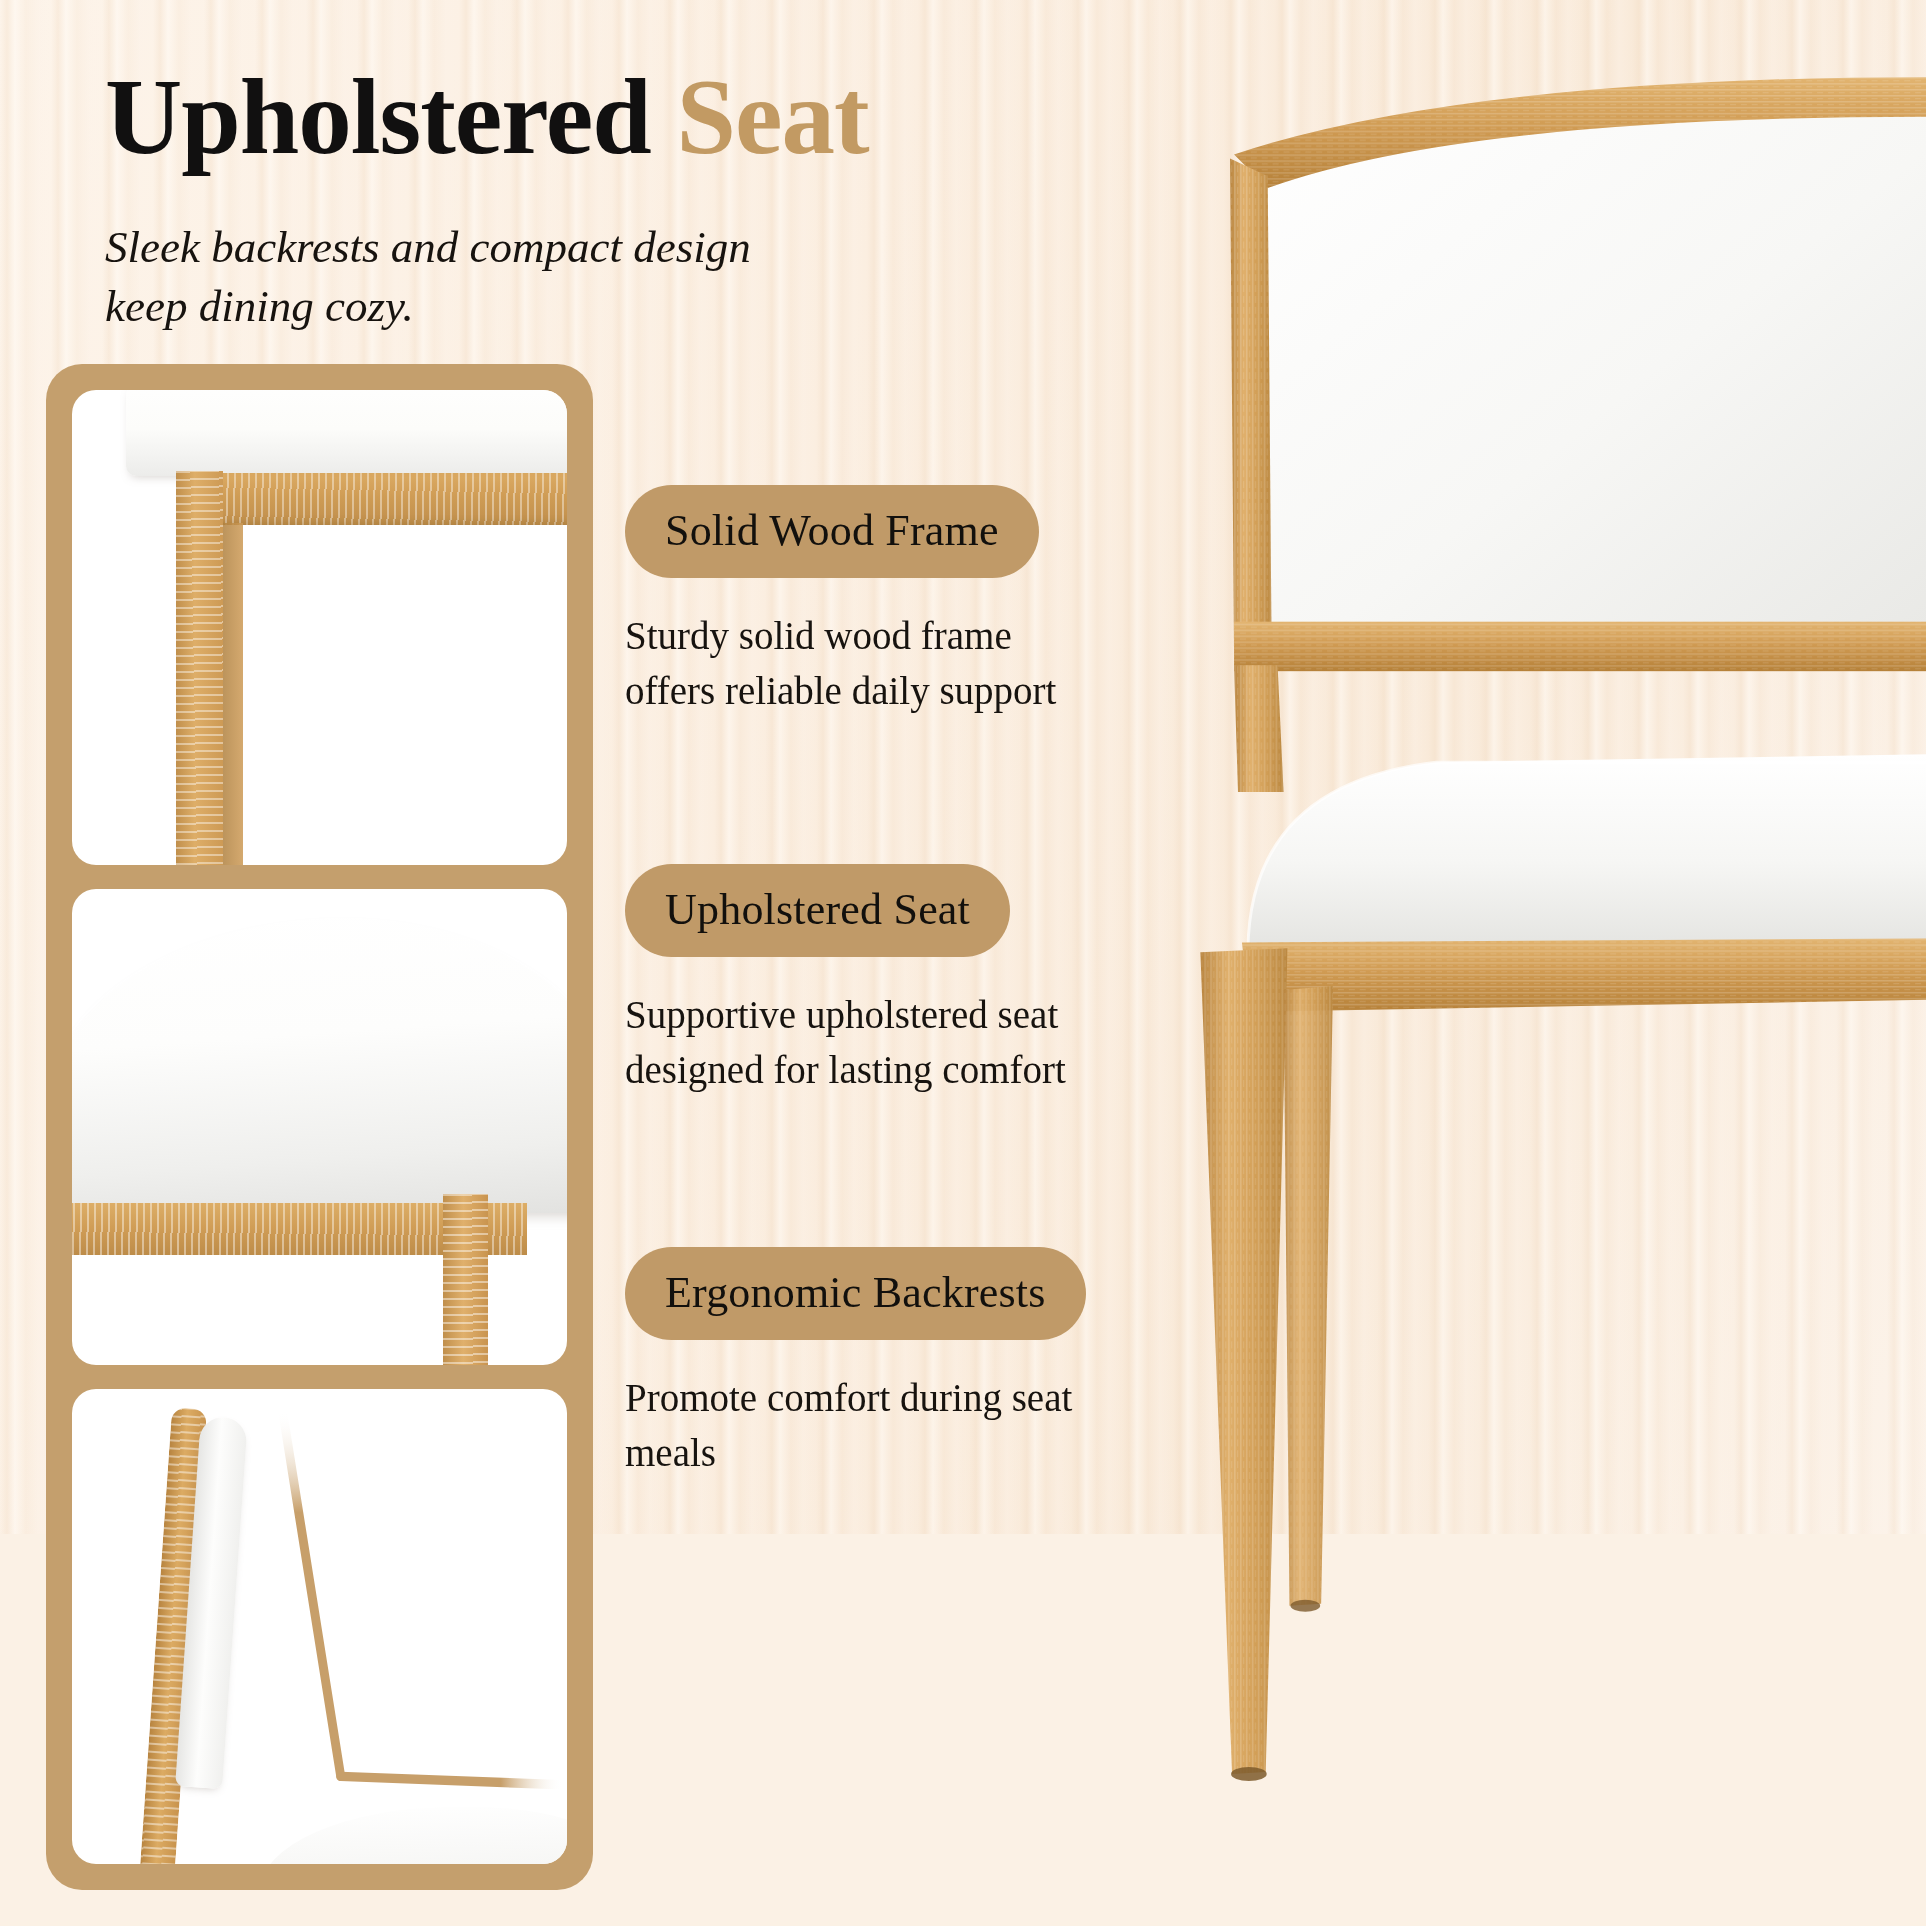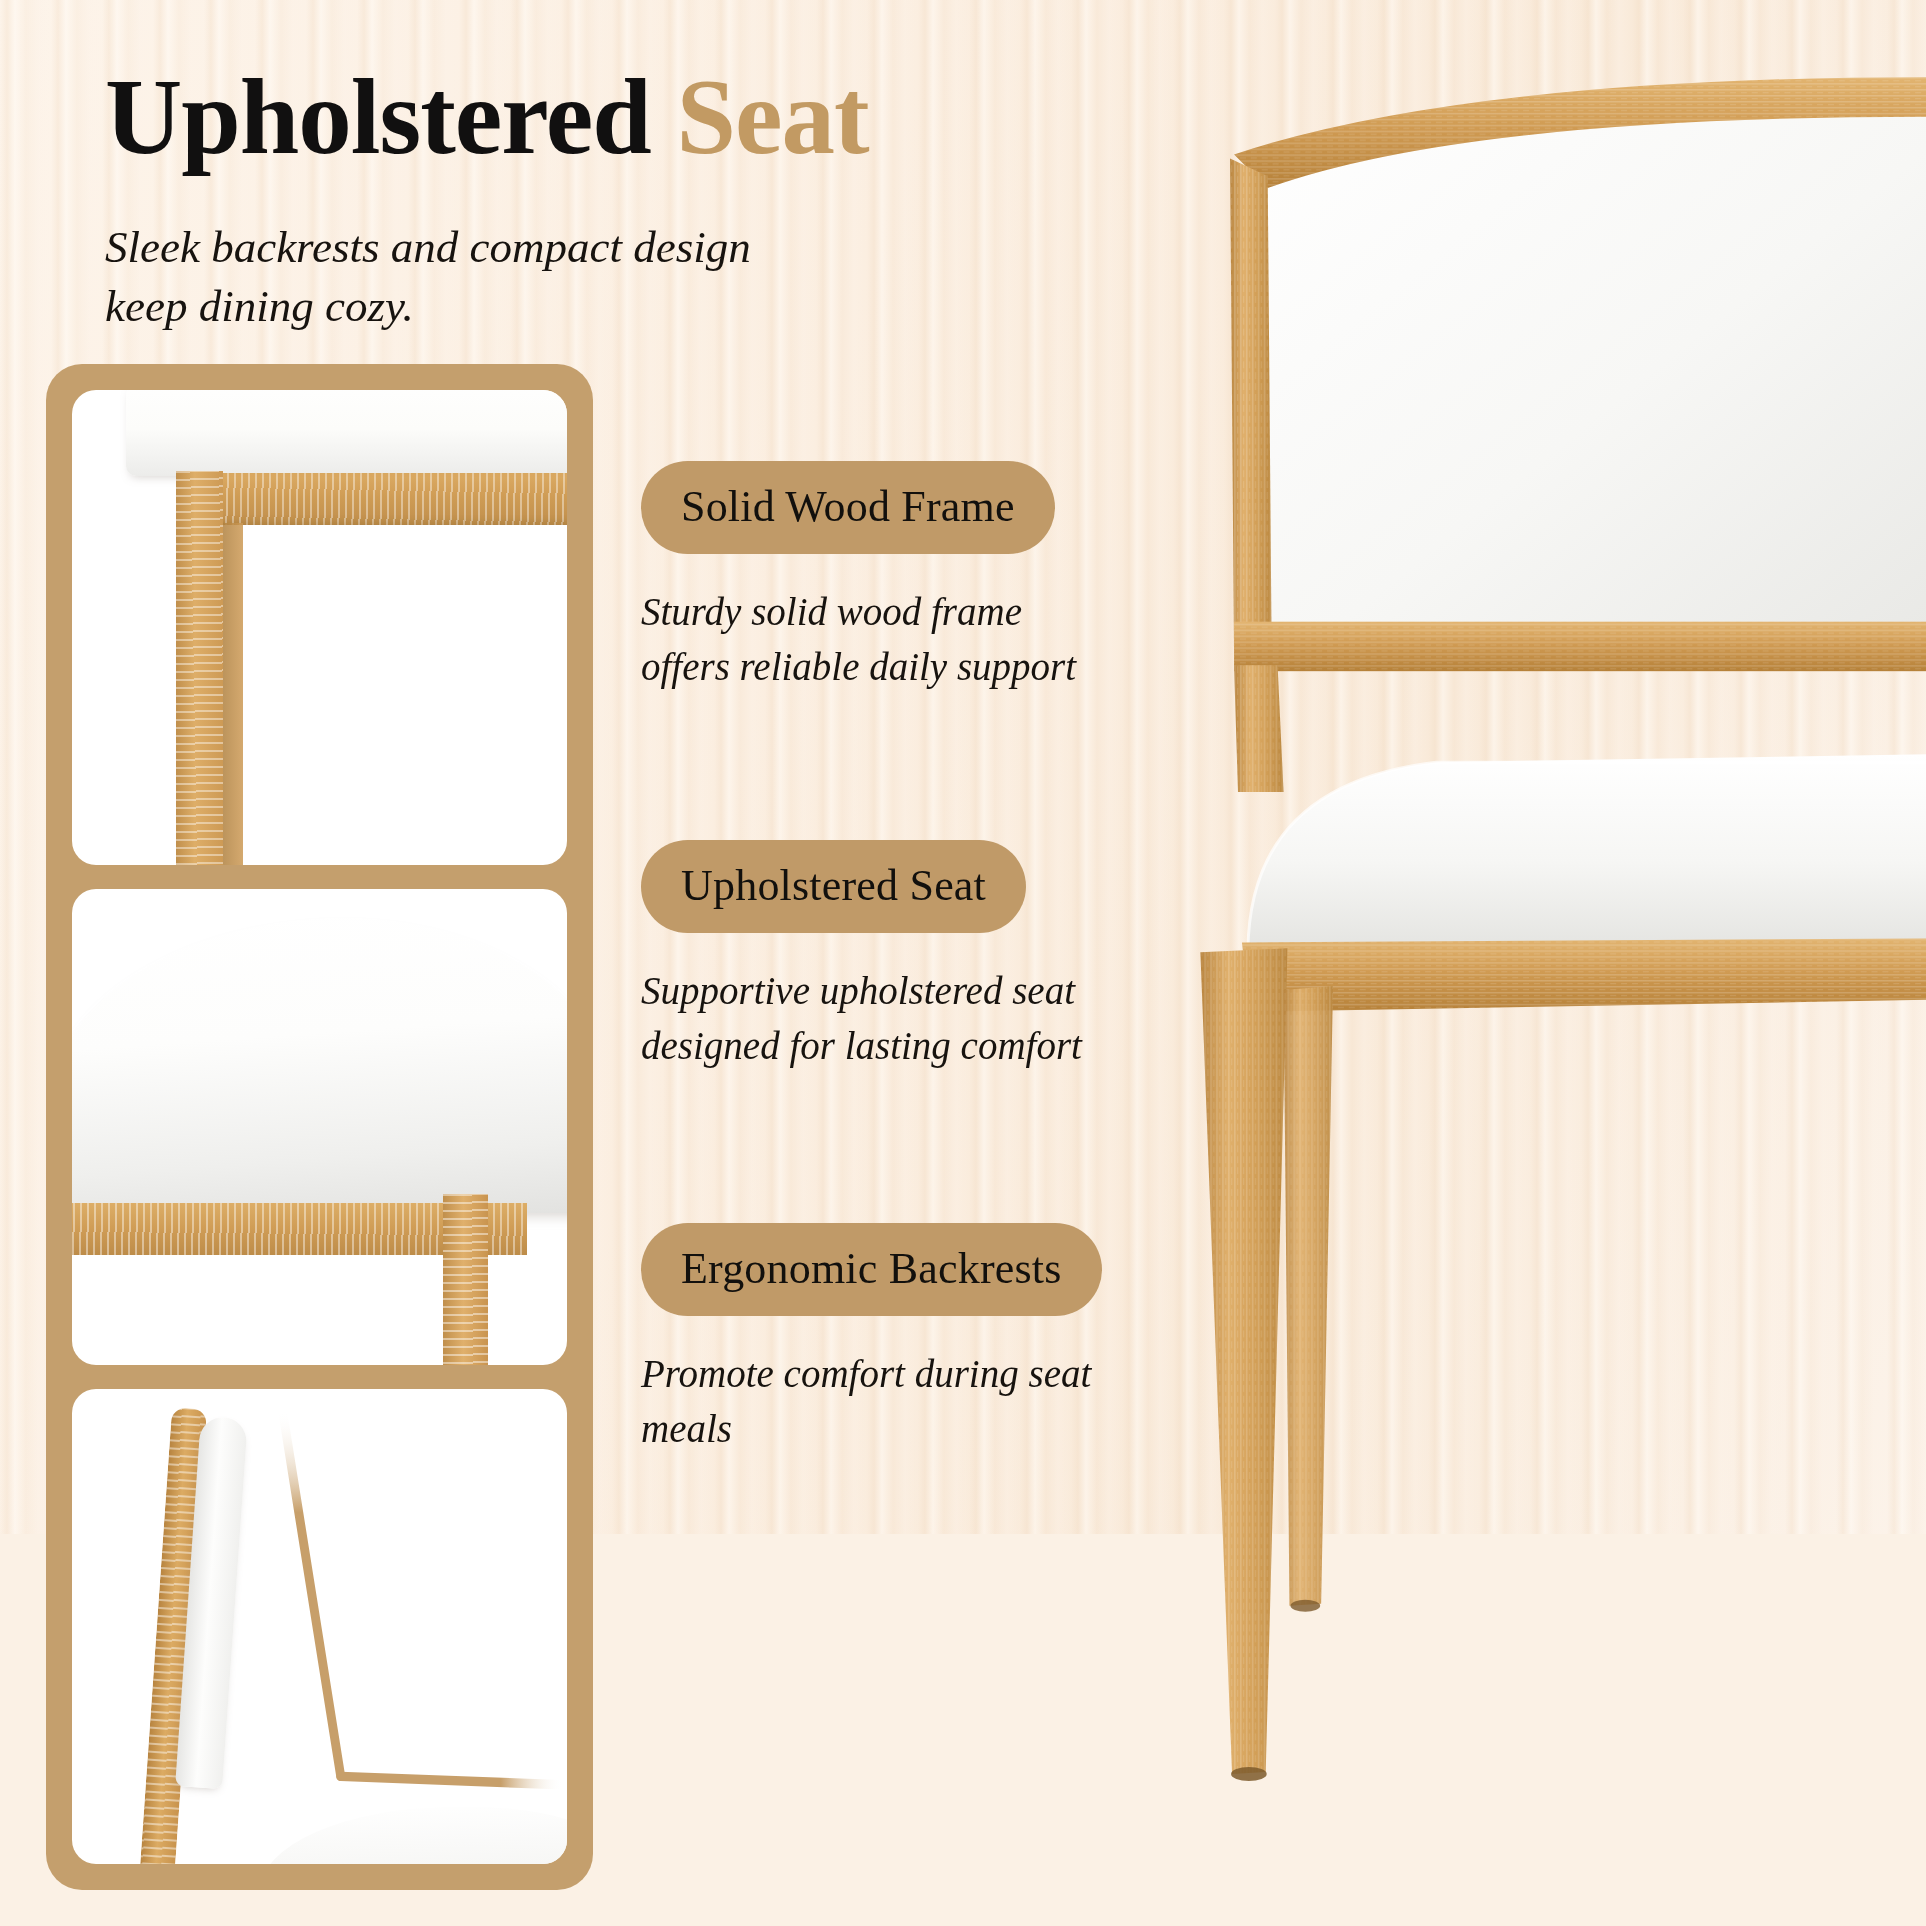--- a/index.html
+++ b/index.html
@@ -119,31 +119,30 @@
     box-shadow:0 4px 9px -4px rgba(150,140,130,.45);
   }
   .p3-seatcush{
     position:absolute;left:38%;top:88%;width:78%;height:24%;
     background:linear-gradient(178deg,#ffffff 0%,#f4f4f2 70%,#e6e6e4 100%);
     border-radius:50% 44% 0 0 / 74% 70% 0 0;
   }
   .p3-ang{position:absolute;left:0;top:0;width:100%;height:100%;}
 
   
-  .feat{position:absolute;left:641px;width:465px;}
+  .feat{position:absolute;left:625px;width:465px;margin-top:24px;}
   .f1{top:461px;} .f2{top:840px;} .f3{top:1223px;}
   .pill{
     display:inline-block;background:#c09a68;border-radius:989px;
     padding:20px 40px 22px;font-size:44px;color:#12100d;
     white-space:nowrap;letter-spacing:0.2px;
   }
   .fdesc{
     margin-top:30px;font-size:39px;line-height:1.42;color:#17130f;
     max-width:455px;
-    font-style:italic;
   }
 
   
   .hero{position:absolute;left:1139px;top:0;width:788px;height:1927px;}
   .hero svg{display:block;width:100%;height:100%;}
 </style>
 </head>
 <body>
 
 <div id="stage">

